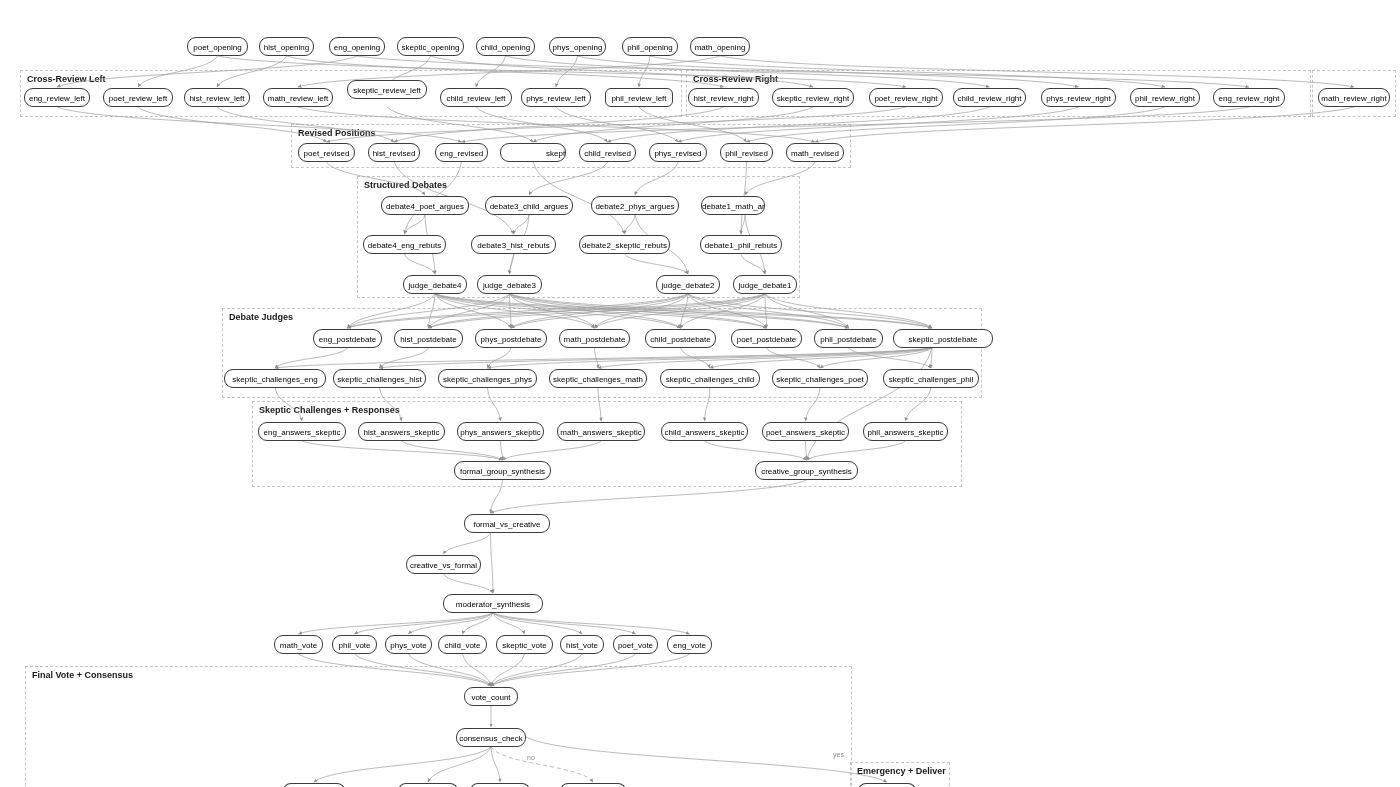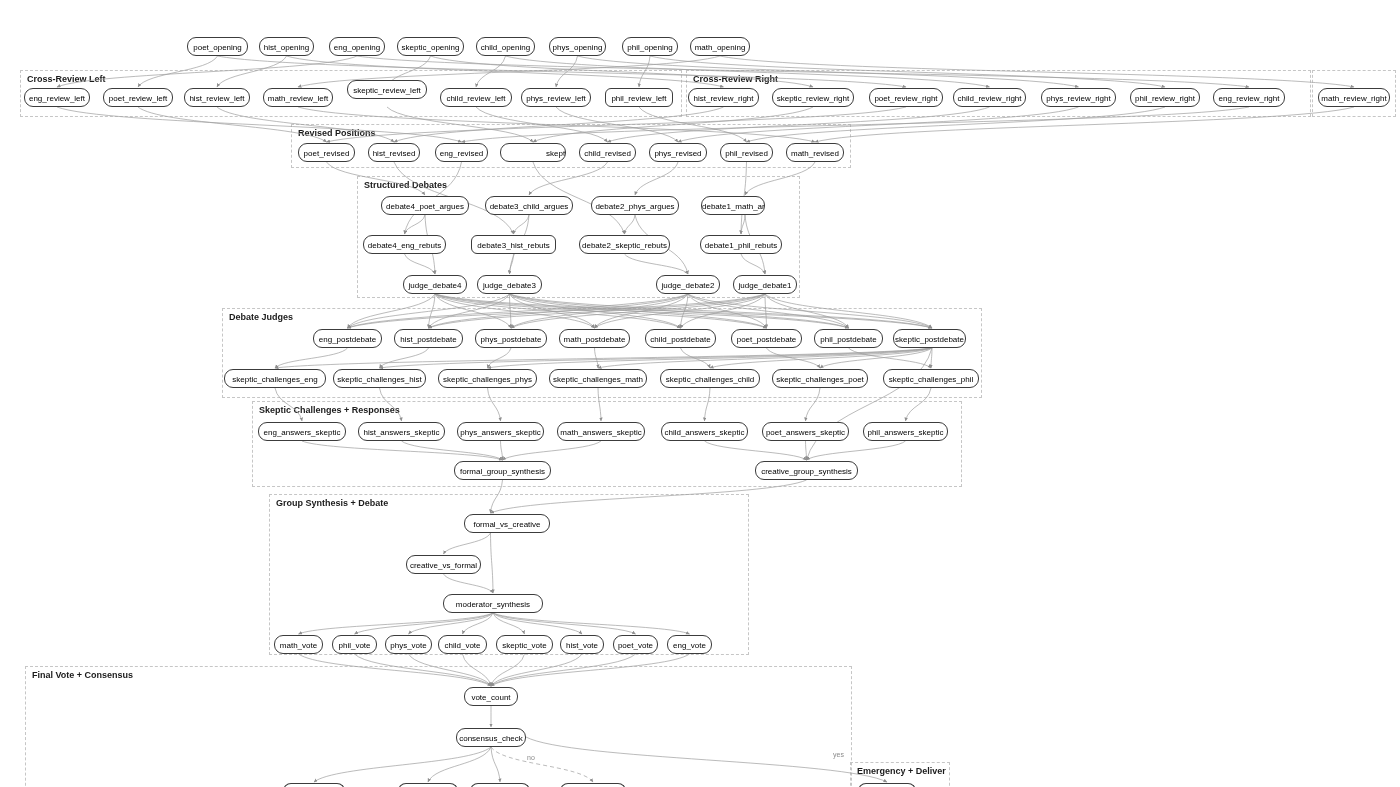--- a/index.html
+++ b/index.html
@@ -32,23 +32,20 @@
       <span class="cluster-label">Revised Positions</span>
     </div>
     <div class="cluster" style="left: 357px; top: 176px; width: 443px; height: 122px;">
       <span class="cluster-label">Structured Debates</span>
     </div>
     <div class="cluster" style="left: 222px; top: 308px; width: 760px; height: 90px;">
       <span class="cluster-label">Debate Judges</span>
     </div>
     <div class="cluster" style="left: 252px; top: 401px; width: 710px; height: 86px;">
       <span class="cluster-label">Skeptic Challenges + Responses</span>
-    </div>
-    <div class="cluster" style="left: 269px; top: 494px; width: 480px; height: 161px;">
-      <span class="cluster-label">Group Synthesis + Debate</span>
     </div>
     <div class="cluster" style="left: 25px; top: 666px; width: 827px; height: 135px;">
       <span class="cluster-label">Final Vote + Consensus</span>
     </div>
     <div class="cluster" style="left: 850px; top: 762px; width: 100px; height: 60px;">
       <span class="cluster-label">Emergency + Deliver</span>
     </div>
     <svg class="edges" width="1400" height="787">
       <defs>
         <marker id="ah" markerWidth="7" markerHeight="6" refX="5" refY="2.5" orient="auto">
@@ -228,35 +225,35 @@
     <div class="node" style="left: 500px; top: 143px; width: 66px; padding-left: 45px;">skeptic_revised</div>
     <div class="node" style="left: 579px; top: 143px; width: 57px;">child_revised</div>
     <div class="node" style="left: 649px; top: 143px; width: 58px;">phys_revised</div>
     <div class="node" style="left: 720px; top: 143px; width: 53px;">phil_revised</div>
     <div class="node" style="left: 786px; top: 143px; width: 58px;">math_revised</div>
     <div class="node bold" style="left: 381px; top: 196px; width: 88px;">debate4_poet_argues</div>
     <div class="node bold" style="left: 485px; top: 196px; width: 88px;">debate3_child_argues</div>
     <div class="node bold" style="left: 591px; top: 196px; width: 88px;">debate2_phys_argues</div>
     <div class="node bold" style="left: 701px; top: 196px; width: 64px;">debate1_math_argues</div>
     <div class="node" style="left: 363px; top: 235px; width: 83px;">debate4_eng_rebuts</div>
-    <div class="node" style="left: 471px; top: 235px; width: 85px; border-radius: 6px;">debate3_hist_rebuts</div>
+    <div class="node" style="left: 471px; top: 235px; width: 85px;">debate3_hist_rebuts</div>
     <div class="node" style="left: 579px; top: 235px; width: 91px;">debate2_skeptic_rebuts</div>
     <div class="node" style="left: 700px; top: 235px; width: 82px;">debate1_phil_rebuts</div>
     <div class="node bold" style="left: 403px; top: 275px; width: 64px;">judge_debate4</div>
     <div class="node bold" style="left: 477px; top: 275px; width: 65px;">judge_debate3</div>
     <div class="node bold" style="left: 656px; top: 275px; width: 64px;">judge_debate2</div>
     <div class="node bold" style="left: 733px; top: 275px; width: 64px;">judge_debate1</div>
     <div class="node" style="left: 313px; top: 329px; width: 69px;">eng_postdebate</div>
     <div class="node" style="left: 394px; top: 329px; width: 69px;">hist_postdebate</div>
     <div class="node" style="left: 475px; top: 329px; width: 72px;">phys_postdebate</div>
     <div class="node" style="left: 559px; top: 329px; width: 71px;">math_postdebate</div>
     <div class="node" style="left: 645px; top: 329px; width: 71px;">child_postdebate</div>
     <div class="node" style="left: 731px; top: 329px; width: 71px;">poet_postdebate</div>
     <div class="node" style="left: 814px; top: 329px; width: 69px;">phil_postdebate</div>
-    <div class="node" style="left: 893px; top: 329px; width: 73px;">skeptic_postdebate</div>
+    <div class="node" style="left: 893px; top: 329px; width: 100px;">skeptic_postdebate</div>
     <div class="node" style="left: 224px; top: 369px; width: 102px;">skeptic_challenges_eng</div>
     <div class="node" style="left: 333px; top: 369px; width: 93px;">skeptic_challenges_hist</div>
     <div class="node" style="left: 438px; top: 369px; width: 99px;">skeptic_challenges_phys</div>
     <div class="node" style="left: 549px; top: 369px; width: 98px;">skeptic_challenges_math</div>
     <div class="node" style="left: 660px; top: 369px; width: 100px;">skeptic_challenges_child</div>
     <div class="node" style="left: 772px; top: 369px; width: 96px;">skeptic_challenges_poet</div>
     <div class="node" style="left: 883px; top: 369px; width: 96px;">skeptic_challenges_phil</div>
     <div class="node" style="left: 258px; top: 422px; width: 88px;">eng_answers_skeptic</div>
     <div class="node" style="left: 358px; top: 422px; width: 87px;">hist_answers_skeptic</div>
     <div class="node" style="left: 457px; top: 422px; width: 87px;">phys_answers_skeptic</div>

